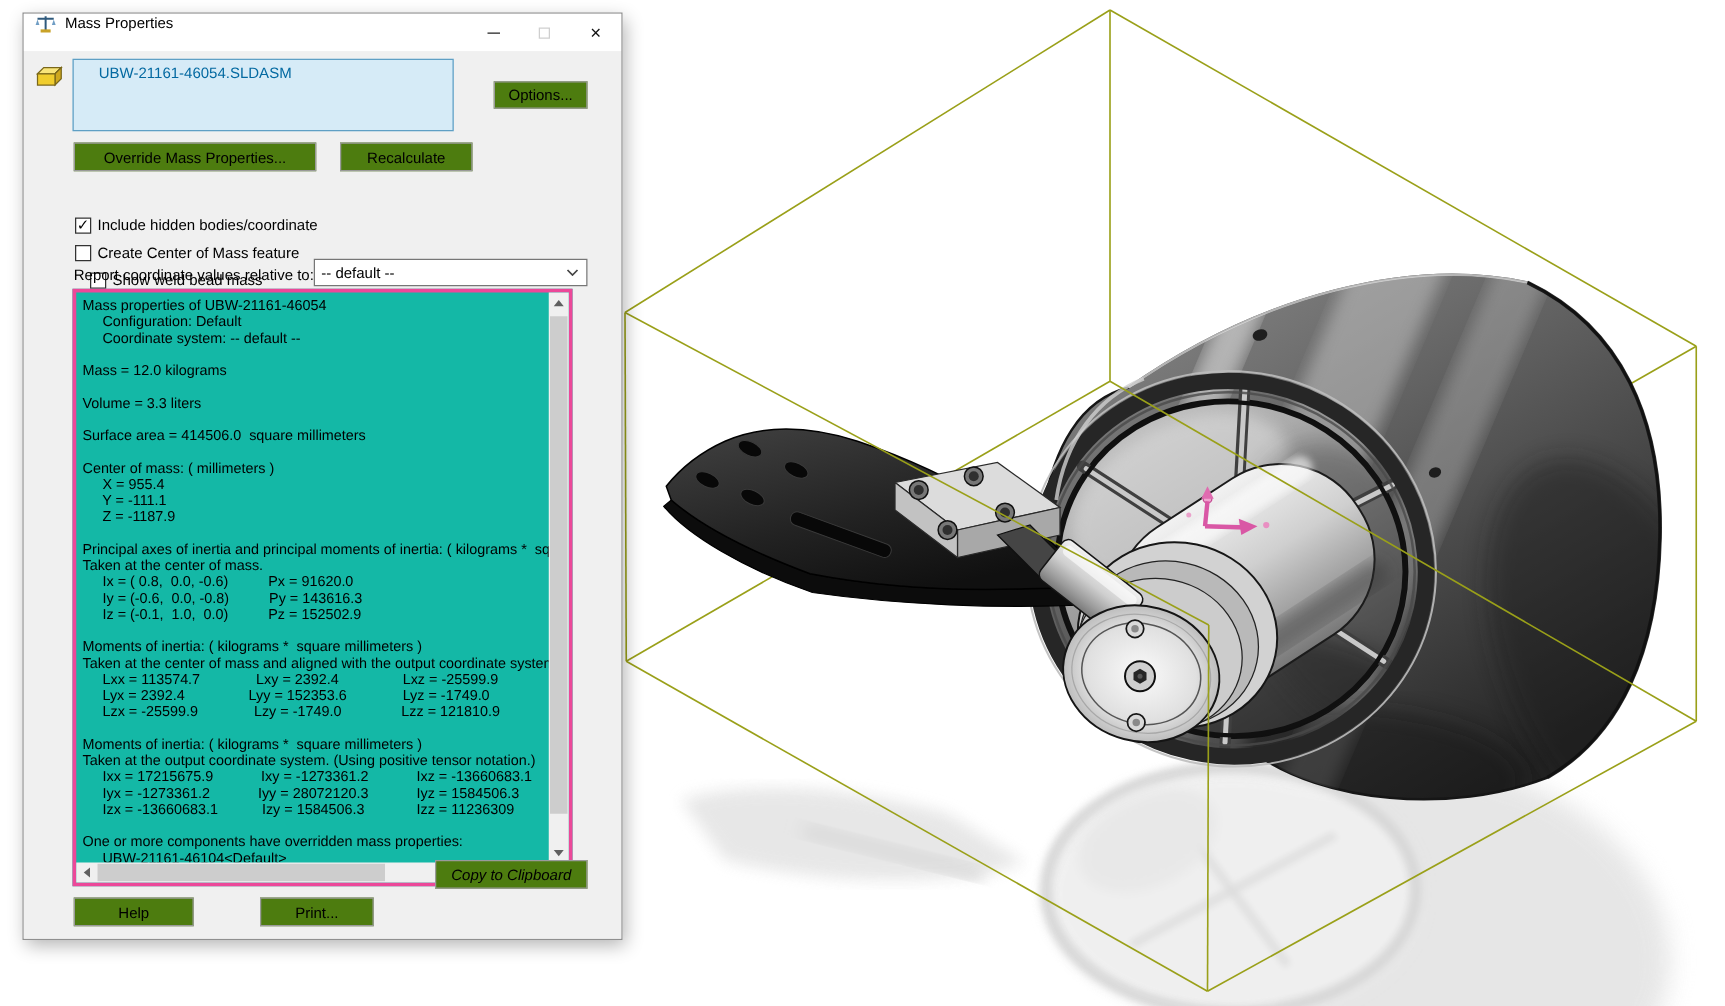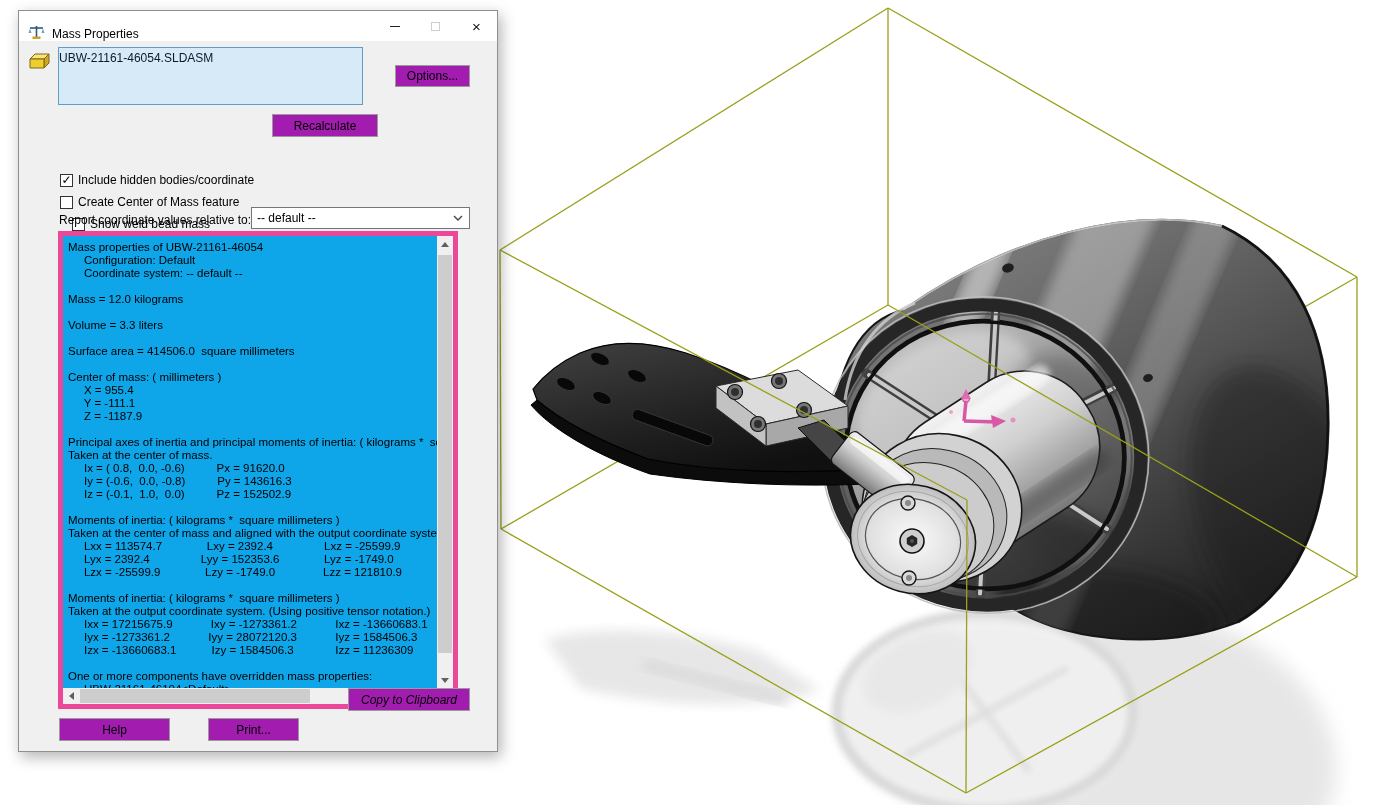--- a/index.html
+++ b/index.html
@@ -8,72 +8,72 @@
   .stage { position:relative; width:1380px; height:805px; background:#fff; }
 
   
   .viewport { position:absolute; left:0; top:0; width:1380px; height:805px; }
 
   
   .dialog { position:absolute; left:18px; top:10px; width:480px; height:742px;
             background:#f0f0f0; border:1px solid #8f8f8f;
             box-shadow:3px 5px 14px rgba(0,0,0,.30); font-size:12px; color:#000; }
   .titlebar { position:absolute; left:0; top:0; width:100%; height:30px; background:#ffffff;
-              display:flex; align-items:flex-end; }
+              display:flex; align-items:flex-start; }
   .titlebar-icon { width:17px; height:17px; margin-left:9px; flex:0 0 auto; }
   .title-text { margin-left:7px; font-size:12px; color:#000; }
   .win-controls { position:absolute; right:0; top:0; height:30px; display:flex; }
   .win-btn { width:41px; height:30px; display:flex; align-items:center; justify-content:center; }
   .min-glyph { width:10px; height:0; border-top:1.5px solid #222; display:block; }
   .max-glyph { width:9px; height:9px; border:1px solid #cfcfcf; display:block; }
   .close-glyph { font-size:15px; color:#111; line-height:1; }
 
   .client { position:absolute; left:0; top:30px; right:0; bottom:0; background:#f0f0f0; }
 
   .part-icon { position:absolute; left:9px; top:9px; width:24px; height:24px; }
   .filebox { position:absolute; left:39px; top:6px; width:305px; height:58px;
-             background:#d6ebf7; border:1px solid #5f9fc4; padding:3px 0;
-             font-size:12px; color:#0f172a; }
-  .btn { position:absolute; background:#a21caf; border:1px solid #9a9a9a;
+             background:#d6ebf7; border:1px solid #5f9fc4; padding:3px 20px;
+             font-size:12px; color:#0369a1; }
+  .btn { position:absolute; background:#4d7c0f; border:1px solid #9a9a9a;
          font-size:12px; color:#000; display:flex; align-items:center; justify-content:center;
          font-family:"Liberation Sans",sans-serif; }
   .btn-options   { left:376px; top:24px; width:75px; height:22px; }
   .btn-override  { left:40px;  top:73px; width:194px; height:23px; }
   .btn-recalc    { left:253px; top:73px; width:106px;  height:23px; }
 
   .cb-row { position:absolute; left:41px; height:14px; display:flex; align-items:center; }
   .cb-box { width:13px; height:13px; background:#fff; border:1px solid #333; margin-right:5px;
             font-size:12px; line-height:11px; text-align:center; color:#000; flex:0 0 auto; }
   .cb-label { font-size:12px; white-space:nowrap; }
 
   .coord-label { position:absolute; left:40px; top:172px; font-size:12px; }
   .combo { position:absolute; left:232px; top:166px; width:219px; height:22px;
            background:#fff; border:1px solid #767676; display:flex; align-items:center; }
   .combo-value { margin-left:5px; font-size:12px; flex:1 1 auto; }
   .combo-arrow { width:22px; display:flex; align-items:center; justify-content:center; }
 
   .report-box { position:absolute; left:39px; top:190px; width:400px; height:478px;
-                background:#0ea5e9; border:5px solid #ec4899; }
+                background:#14b8a6; border:3px solid #ec4899; }
   .report-text { position:absolute; left:0; top:0; right:16px; bottom:16px; overflow:hidden;
                  padding:5px 0 0 5px; font-size:11.5px; line-height:13px; white-space:pre;
                  color:#000; }
   .rline { height:13px; white-space:pre; }
 
   .vscroll { position:absolute; right:0; top:0; width:16px; bottom:16px; background:#f0f0f0; }
   .hscroll { position:absolute; left:0; bottom:0; right:16px; height:16px; background:#f0f0f0; }
   .scroll-arrow { position:absolute; width:16px; height:16px; display:flex;
                   align-items:center; justify-content:center; }
   .tri-up    { width:0; height:0; border-left:4px solid transparent; border-right:4px solid transparent; border-bottom:5px solid #606060; }
   .tri-down  { width:0; height:0; border-left:4px solid transparent; border-right:4px solid transparent; border-top:5px solid #606060; }
   .tri-left  { width:0; height:0; border-top:4px solid transparent; border-bottom:4px solid transparent; border-right:5px solid #606060; }
   .tri-right { width:0; height:0; border-top:4px solid transparent; border-bottom:4px solid transparent; border-left:5px solid #606060; }
   .vthumb { position:absolute; left:1px; width:14px; background:#cdcdcd; }
   .hthumb { position:absolute; top:1px; height:14px; background:#cdcdcd; }
 
-  .btn-help  { left:40px;  top:677px; width:111px;  height:23px; }
+  .btn-help  { left:40px;  top:677px; width:96px;  height:23px; }
   .btn-print { left:189px; top:677px; width:91px;  height:23px; }
   .btn-copy  { left:329px; top:647px; width:122px; height:23px;font-style:italic; }
 </style>
 </head>
 <body>
 
 <div class="stage">
 
   <svg class="viewport" viewBox="0 0 1380 805">
     <defs>
@@ -300,20 +300,21 @@
     <div class="client">
       <svg class="part-icon" viewBox="0 0 24 24">
         <polygon points="2,9 7,4 21,4 16,9" fill="#f8e47a" stroke="#7a671a" stroke-width="1"></polygon>
         <polygon points="16,9 21,4 21,13 16,18" fill="#cfa81f" stroke="#7a671a" stroke-width="1"></polygon>
         <polygon points="2,9 16,9 16,18 2,18" fill="#f0cd2e" stroke="#7a671a" stroke-width="1"></polygon>
       </svg>
       <div class="filebox">
         <span>UBW-21161-46054.SLDASM</span>
       </div>
       <button class="btn btn-options">Options...</button>
+      <button class="btn btn-override">Override Mass Properties...</button>
       <button class="btn btn-recalc">Recalculate</button>
 
       <div class="cb-row" style="top:132px;">
         <span class="cb-box">✓</span>
         <span class="cb-label">Include hidden bodies/coordinate</span>
       </div>
       <div class="cb-row" style="top:154px;">
         <span class="cb-box"></span>
         <span class="cb-label">Create Center of Mass feature</span>
       </div>

